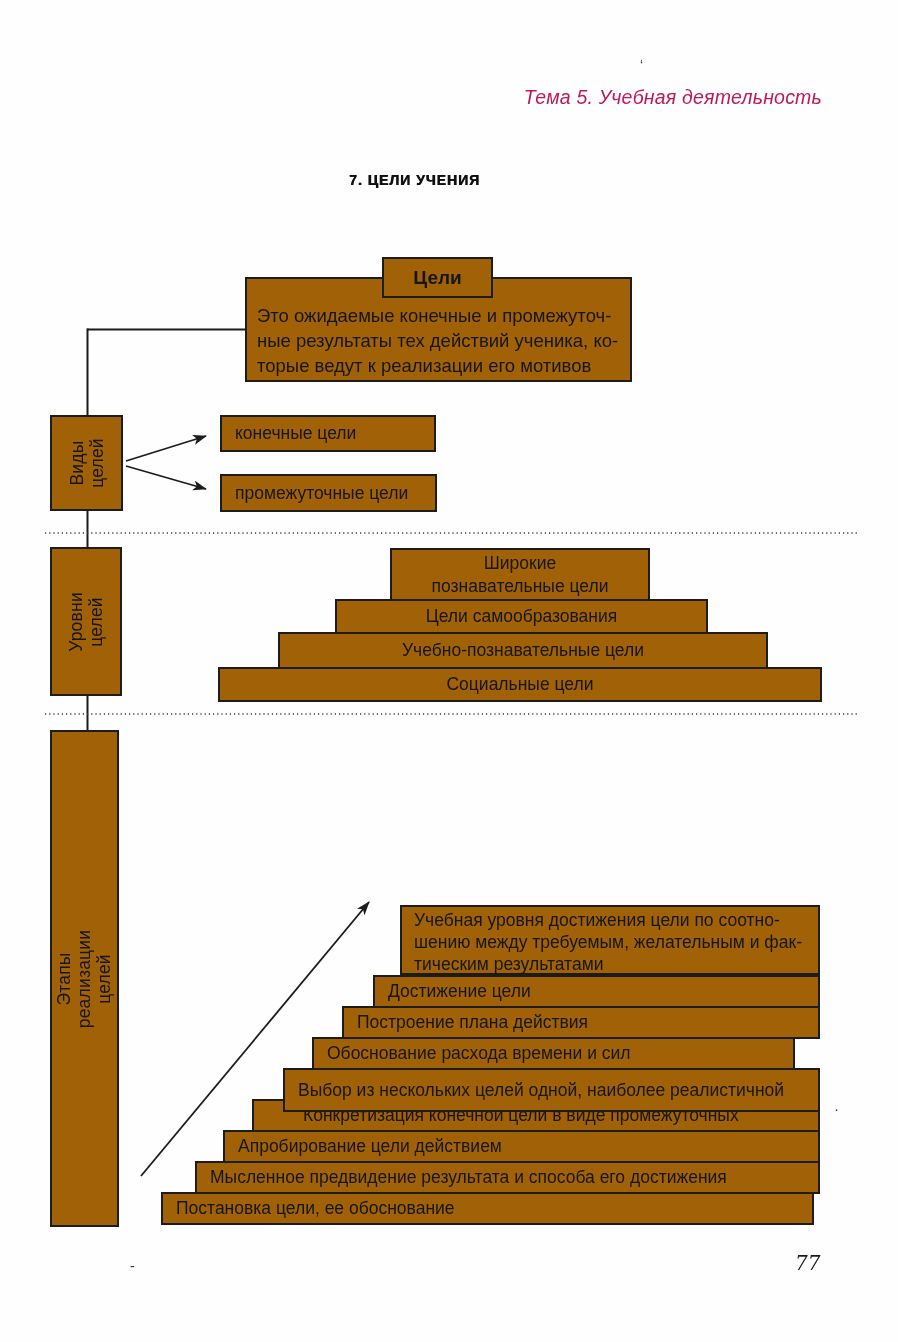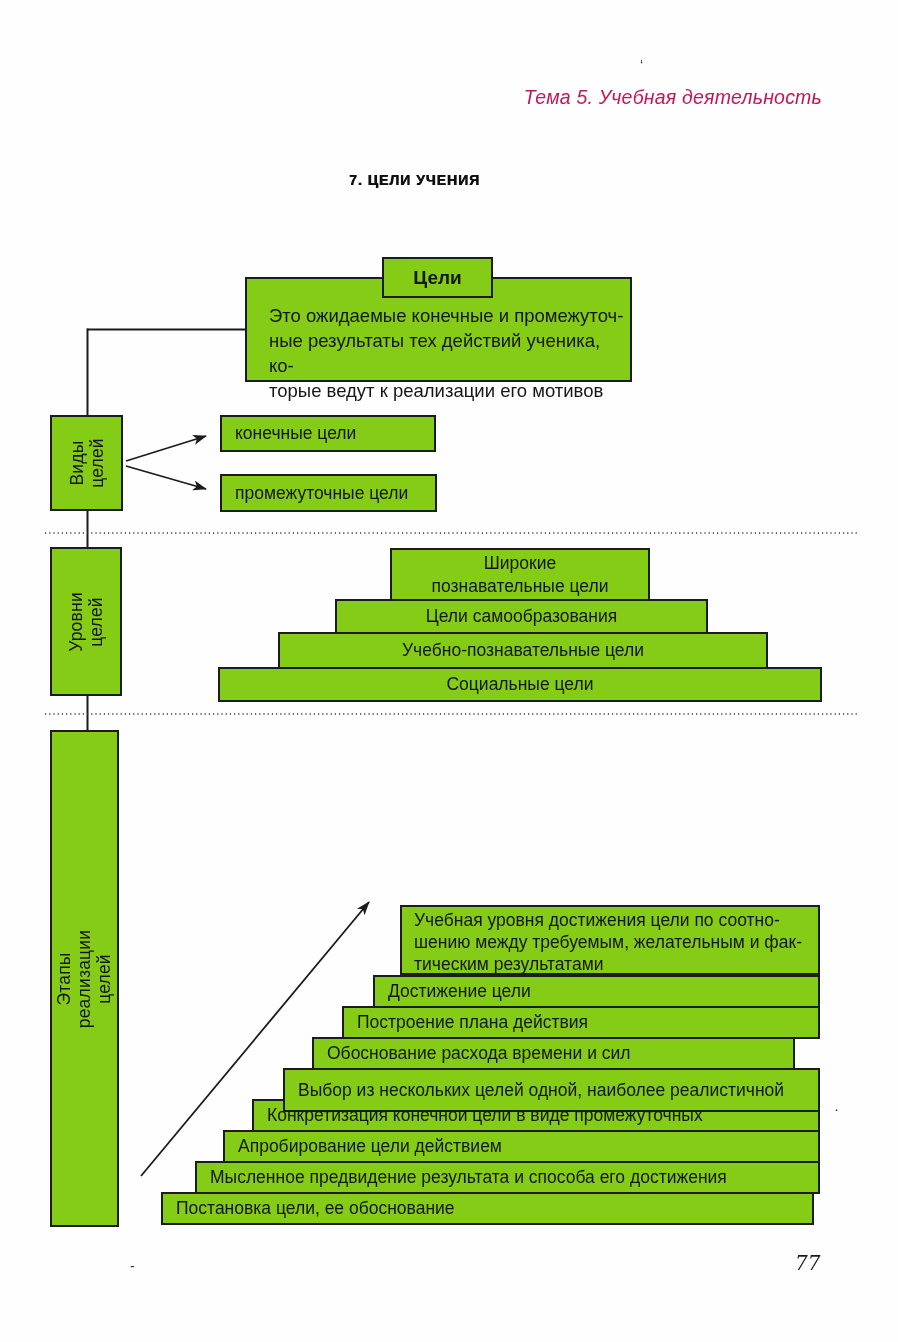--- a/index.html
+++ b/index.html
@@ -6,21 +6,21 @@
   .page{
     position:relative;width:898px;height:1342px;background:#fefefe;
     font-family:"Liberation Sans", sans-serif;color:#161616;overflow:hidden;
     margin:0 auto;
   }
   .connectors{position:absolute;left:0;top:0;z-index:0;}
   .connectors line{stroke:#1b1b1b;stroke-width:2;}
   .connectors line.dotted{stroke-width:1.6;stroke-dasharray:1.2 3;stroke:#3a3a3a;}
   .connectors line.arrow{stroke-width:1.8;}
   .box{
-    position:absolute;background:#84cc16;border:2px solid #1c1c1c;box-sizing:border-box;
+    position:absolute;background:#a16207;border:2px solid #1c1c1c;box-sizing:border-box;
     display:flex;align-items:center;
   }
   .thick{border-width:2.5px;}
   .center{justify-content:center;text-align:center;}
   .ml{white-space:pre-line;}
   .vlabel{justify-content:center;}
   .vlabel span{
     transform:rotate(-90deg);white-space:pre-line;text-align:center;
     font-size:17.5px;line-height:20px;letter-spacing:.2px;
   }
@@ -70,21 +70,21 @@
 
   <div class="header-line">Тема 5. Учебная деятельность</div>
   <div class="doc-title">7. ЦЕЛИ УЧЕНИЯ</div>
   <div class="pageno">77</div>
 
   <div class="speck" style="left:640px;top:58px;font-size:14px;">ʻ</div>
   <div class="speck" style="left:130px;top:1258px;font-size:14px;">-</div>
   <div class="speck" style="left:834px;top:1100px;font-size:15px;">·</div>
 
   <div class="box" style="left:245px;top:277px;width:387px;height:105px;align-items:flex-start;z-index:2;">
-    <div class="txt ml" style="padding:24px 6px 0 22px;font-size:18.5px;line-height:25px;">Это ожидаемые конечные и промежуточ-
+    <div class="txt ml" style="padding:24px 6px 0 10px;font-size:18.5px;line-height:25px;">Это ожидаемые конечные и промежуточ-
 ные результаты тех действий ученика, ко-
 торые ведут к реализации его мотивов</div>
   </div>
   <div class="box thick center" style="left:382px;top:257px;width:111px;height:41px;z-index:3;">
     <span style="font-weight:700;font-size:19px;">Цели</span>
   </div>
 
   <div class="box thick vlabel" style="left:50px;top:415px;width:73px;height:96px;z-index:2;">
     <span class="ml">Виды
 целей</span>
@@ -128,21 +128,21 @@
   </div>
   <div class="box" style="left:342px;top:1006px;width:478px;height:33px;z-index:8;">
     <span class="step">Построение плана действия</span>
   </div>
   <div class="box" style="left:312px;top:1037px;width:483px;height:33px;z-index:7;">
     <span class="step">Обоснование расхода времени и сил</span>
   </div>
   <div class="box" style="left:283px;top:1068px;width:537px;height:44px;z-index:6;">
     <span class="step">Выбор из нескольких целей одной, наиболее реалистичной</span>
   </div>
-  <div class="box" style="left:252px;top:1099px;width:568px;height:33px;z-index:5;">
+  <div class="box" style="left:252px;top:1099px;width:568px;height:33px;z-index:5;padding-left:36px;">
     <span class="step">Конкретизация конечной цели в виде промежуточных</span>
   </div>
   <div class="box" style="left:223px;top:1130px;width:597px;height:33px;z-index:4;">
     <span class="step">Апробирование цели действием</span>
   </div>
   <div class="box" style="left:195px;top:1161px;width:625px;height:33px;z-index:3;">
     <span class="step">Мысленное предвидение результата и способа его достижения</span>
   </div>
   <div class="box" style="left:161px;top:1192px;width:653px;height:33px;z-index:2;">
     <span class="step">Постановка цели, ее обоснование</span>

